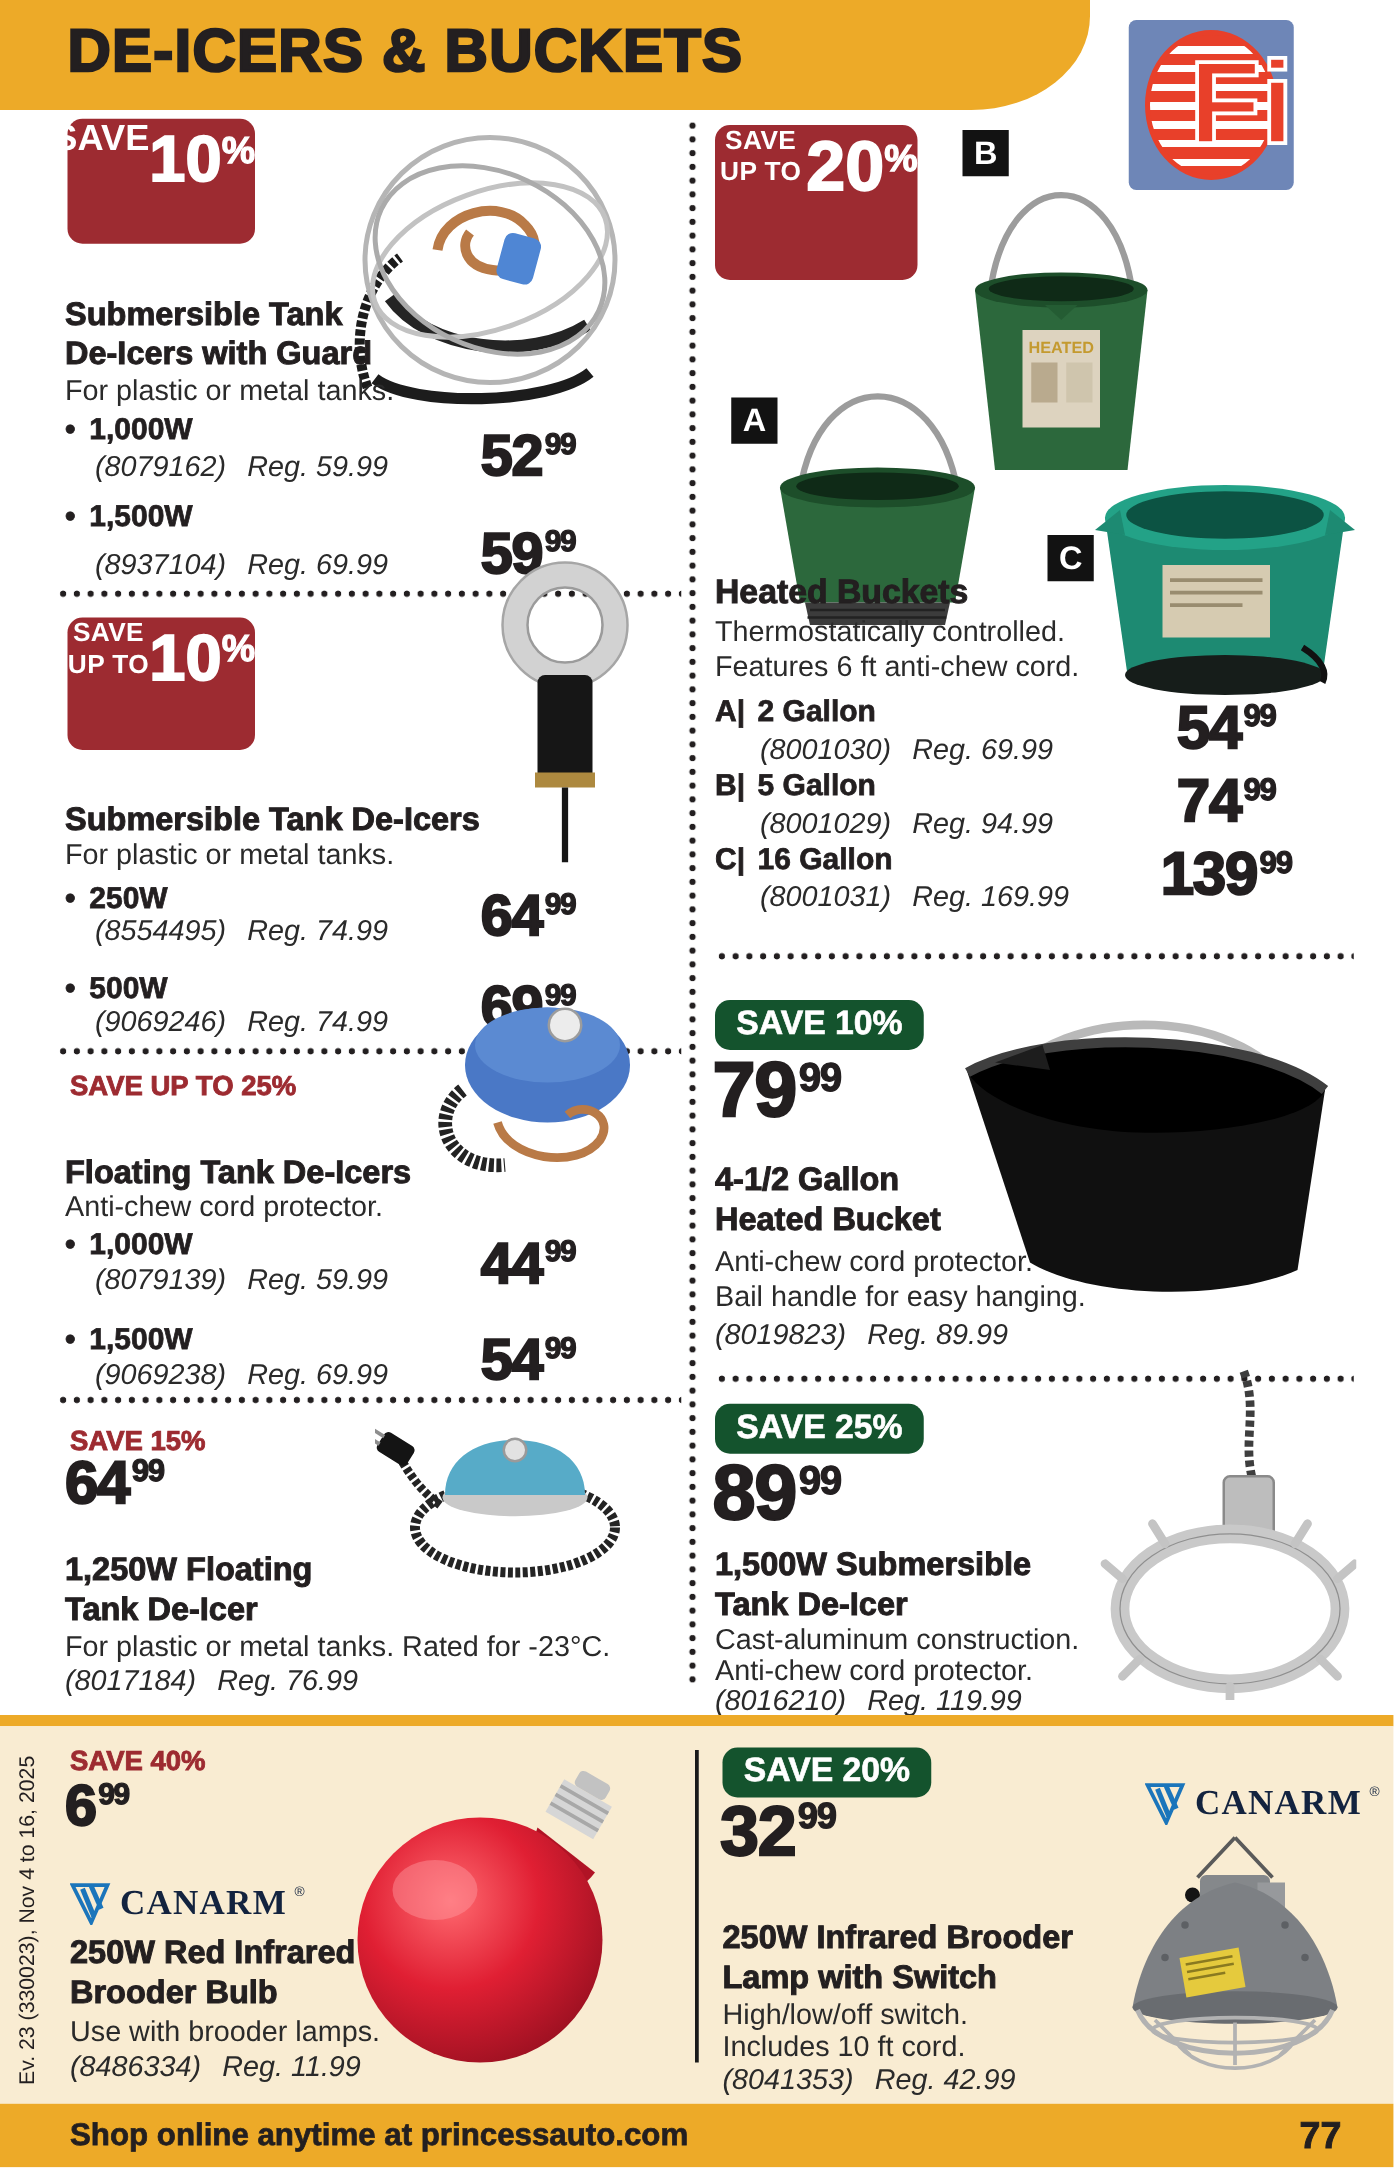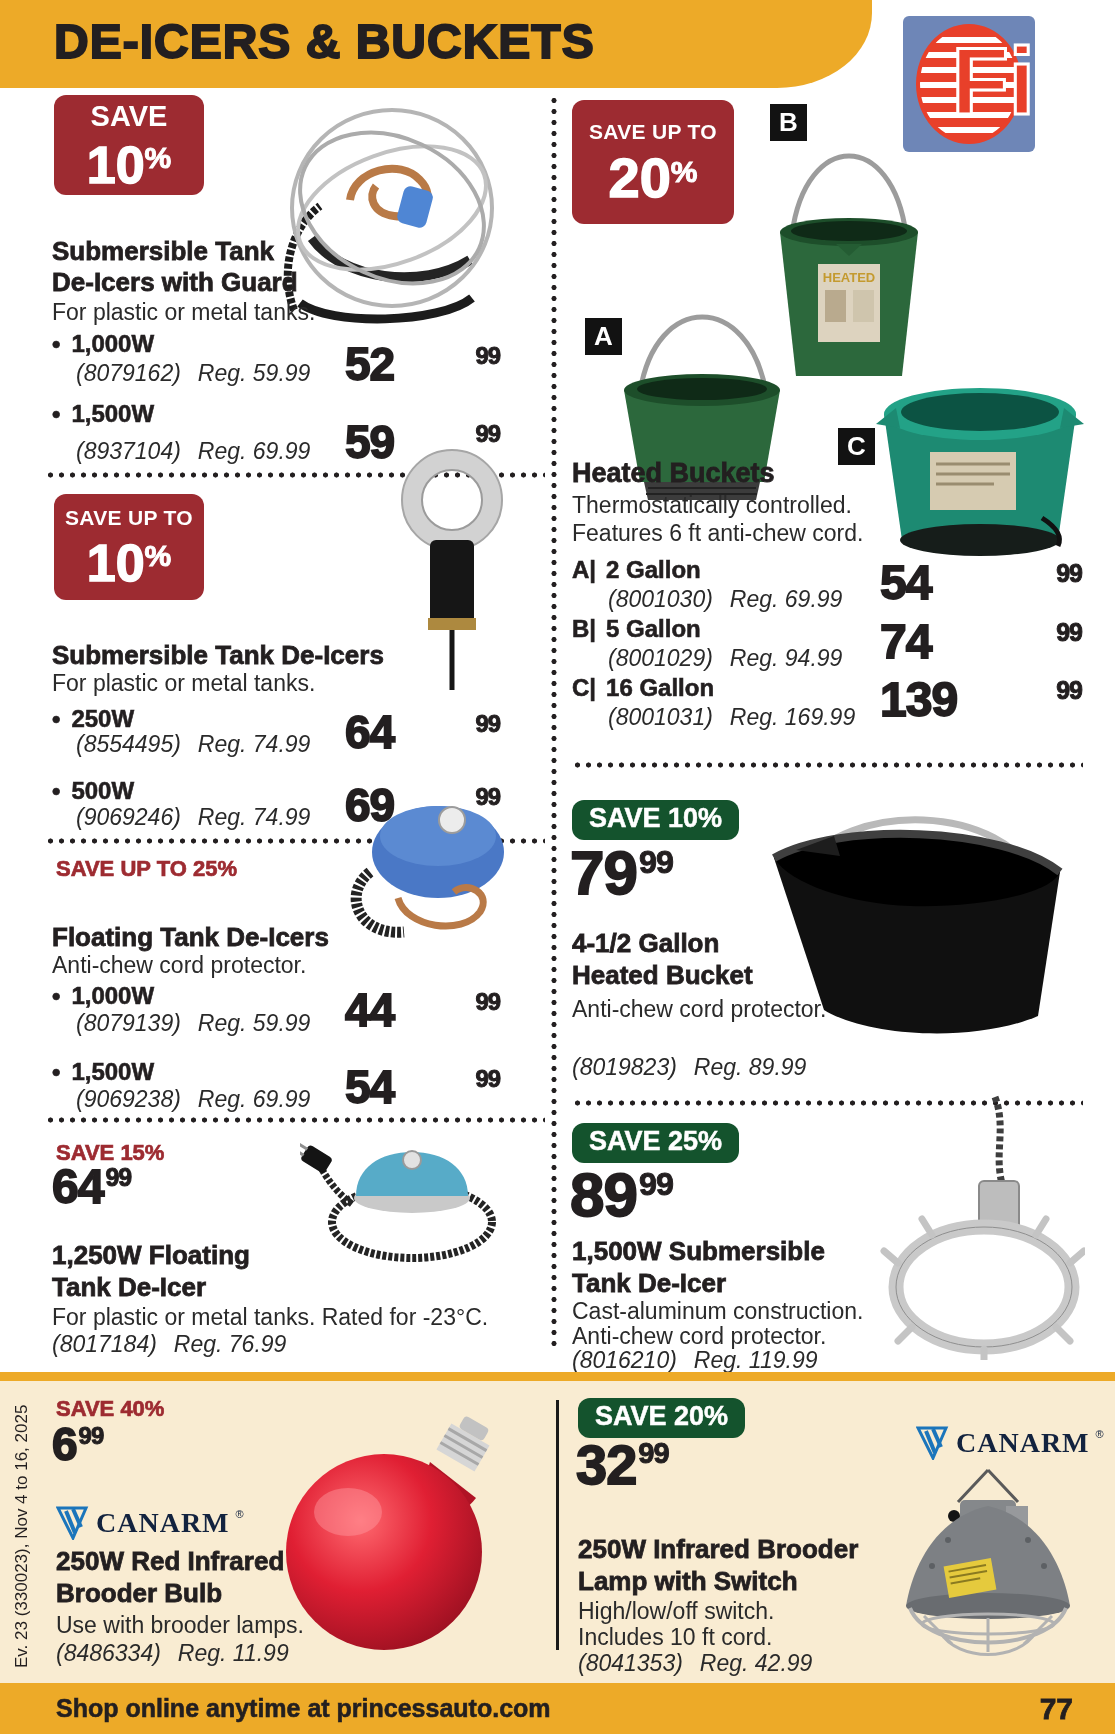--- a/index.html
+++ b/index.html
@@ -12,42 +12,42 @@
   .header-title { left:54px; top:14px; font-size:48px; font-weight:bold; letter-spacing:1px; color:#231f20; -webkit-text-stroke:2px #231f20; white-space:nowrap; }
 
   
   .filogo { background:#6e86b7; border-radius:6px; overflow:hidden; }
   .fi-stripes { position:absolute; left:13px; top:8px; width:106px; height:120px; border-radius:50%;
     background:repeating-linear-gradient(180deg,#e8402a 0 9px,#ffffff 9px 15px); border:4px solid #e8402a; }
   .fi-letters { position:absolute; left:0; top:8px; width:100%; text-align:right; font-size:94px; line-height:116px;
     font-weight:bold; color:#e8402a; -webkit-text-stroke:3px #ffffff; }
 
   
-  .badge-lg { background:#9d2b31; border-radius:12px; color:#fff; text-align:center; display:flex; flex-direction:column; justify-content:center; }
+  .badge-lg { background:#9d2b31; border-radius:12px; color:#fff; text-align:center; display:flex; flex-direction:row; justify-content:flex-end; }
   .badge-lg .l1 { font-weight:bold; font-size:29px; line-height:32px; }
   .badge-lg.narrow .l1 { font-size:21px; line-height:25px; letter-spacing:.3px; }
   .badge-lg .val { font-weight:bold; font-size:52px; line-height:52px; -webkit-text-stroke:1.5px #fff; }
   .badge-lg .val .pct { font-size:30px; -webkit-text-stroke:1px #fff; vertical-align:15px; }
   .pill { background:#14532d; color:#fff; border-radius:12px; font-size:27px; font-weight:bold; padding:3px 17px 6px; display:inline-block; -webkit-text-stroke:.5px #fff; }
   .save-red { color:#9d2b31; font-weight:bold; font-size:22px; -webkit-text-stroke:.7px #9d2b31; white-space:nowrap; }
 
   
   .title { font-weight:bold; font-size:26px; color:#231f20; -webkit-text-stroke:.8px #231f20; white-space:nowrap; }
   .title.lg { font-size:27px; }
   .desc { font-size:23px; color:#2a2a2a; white-space:nowrap; }
   .vname { font-weight:bold; font-size:24px; color:#231f20; -webkit-text-stroke:.6px #231f20; white-space:nowrap; }
   .vname .bullet { margin-right:11px; }
   .vname .nm { margin-left:10px; }
   .skuline { font-size:23px; font-style:italic; color:#2a2a2a; white-space:nowrap; }
   .skuline .reg { margin-left:17px; }
 
   
   .price { display:flex; align-items:flex-start; font-weight:bold; color:#231f20; -webkit-text-stroke:1.8px #231f20; line-height:.88; letter-spacing:-1px; }
   .price .c { font-size:.52em; -webkit-text-stroke:1px #231f20; margin-top:.05em; margin-left:2px; }
-  .pright { justify-content:space-between; }
+  .pright { justify-content:center; }
 
   
   .tag { width:37px; height:37px; background:#121212; color:#fff; font-weight:bold; font-size:26px; display:flex; align-items:center; justify-content:center; }
 
   
   .dots-h { height:6px; background-image:radial-gradient(circle,#231f20 2.3px,transparent 2.8px); background-size:11px 6px; background-repeat:repeat-x; }
   .dots-v { width:6px; background-image:radial-gradient(circle,#231f20 2.3px,transparent 2.8px); background-size:6px 11px; background-repeat:repeat-y; }
 
   
   .gold-bar { background:#edaa28; }
@@ -253,20 +253,21 @@
     <circle cx="52" cy="86" r="6" fill="#999999"></circle>
       <circle cx="292" cy="102" r="6" fill="#999999"></circle>
     <path d="M24,74 C88,38 252,42 310,88 L288,232 C228,258 120,254 74,226 Z" fill="#101010"></path>
     <path d="M24,74 C88,38 252,42 310,88 C300,112 220,124 160,122 C100,120 40,100 24,74 Z" fill="#000000"></path>
     <path d="M24,74 C88,38 252,42 310,88" stroke="#3f3f3f" stroke-width="8" fill="none"></path>
     <path d="M46,66 L84,52 L90,72 Z" fill="#1d1d1d"></path>
   </svg>
   <div class="abs title" style="left:572px;top:928px">4-1/2 Gallon</div>
   <div class="abs title" style="left:572px;top:960px">Heated Bucket</div>
   <div class="abs desc" style="left:572px;top:996px">Anti-chew cord protector.</div>
+  <div class="abs desc" style="left:572px;top:1024px">Bail handle for easy hanging.</div>
   <div class="abs skuline" style="left:572px;top:1054px"><span>(8019823)</span><span class="reg">Reg. 89.99</span></div>
   <div class="abs dots-h" style="left:572px;top:1100px;width:511px"></div>
 
   <div class="abs" style="left:572px;top:1123px"><span class="pill">SAVE 25%</span></div>
   <div class="abs price" style="left:570px;top:1168px;font-size:62px">
       <span class="d">89</span>
       <span class="c">99</span>
     </div>
   <svg class="abs" style="left:880px;top:1095px" width="205" height="265" viewBox="0 0 205 265">
     <path d="M115,2 C127,34 113,60 123,92" stroke="#3e3e3e" stroke-width="7" fill="none" stroke-dasharray="5 3"></path>

